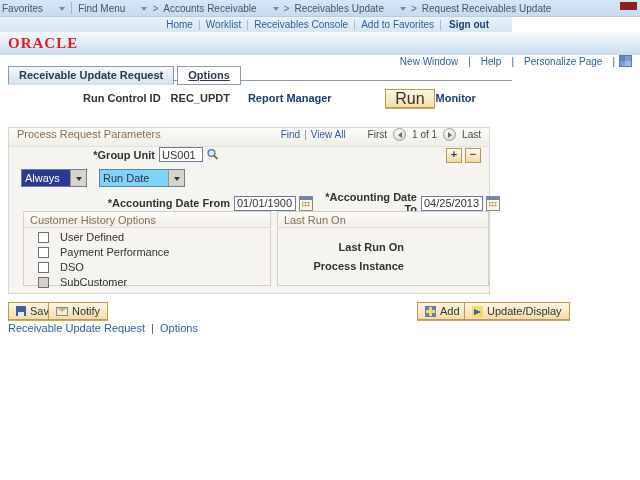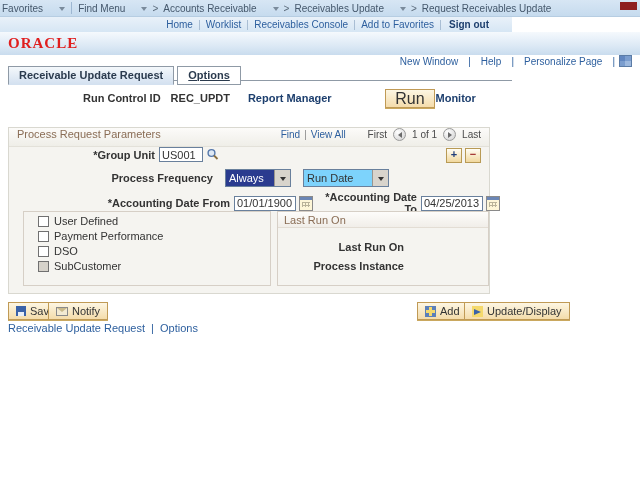--- a/index.html
+++ b/index.html
@@ -95,21 +95,21 @@
        margin-left:3px;cursor:pointer;}
   .cal::before{content:"";position:absolute;top:0;left:0;right:0;height:3px;background:#6b86b5;}
   .cal::after{content:"";position:absolute;top:5px;left:2px;right:2px;height:5px;
               background:linear-gradient(#b9b39a 1px,transparent 1px),linear-gradient(90deg,#b9b39a 1px,transparent 1px);
               background-size:3px 3px;}
 
   
   .subbox{position:absolute;background:#f5f4f0;border:1px solid #d6cfc6;box-sizing:border-box;}
   .sb-header{height:15px;display:flex;align-items:center;padding:0 6px;
              background:linear-gradient(#fdfcfa,#f1eee9);border-bottom:1px solid #e3ddd4;color:#8a6d55;}
-  .cbrow{display:flex;align-items:center;gap:5px;margin:3px 0 0 14px;height:12px;}
+  .cbrow{display:flex;align-items:center;gap:11px;margin:3px 0 0 14px;height:12px;}
   .cbox{width:11px;height:11px;border:1px solid #707070;background:#fff;box-sizing:border-box;cursor:pointer;}
   .cbox.disabled{background:#d6d2ca;cursor:default;}
   .lr-label{font-weight:bold;text-align:right;}
 
   
   .toolbar{position:absolute;top:302px;left:8px;width:624px;height:18px;}
   .psbtn{display:inline-flex;align-items:center;gap:4px;height:16px;padding:0 7px;
          background:linear-gradient(#fdf6e3,#f4dcab);border:1px solid #c09a55;
          box-shadow:0 1px 0 #caa85f;cursor:pointer;color:#333;position:absolute;top:0;}
   .btn-save{left:0;}
@@ -237,21 +237,20 @@
     <div class="frow" style="top:19px;left:0;">
       <span class="flabel" style="width:146px;">*Group Unit</span>
       <span class="tbox" style="width:38px;">US001</span>
       <svg class="mag" width="13" height="13" viewBox="0 0 13 13">
         <circle cx="5.5" cy="5" r="3.4" fill="#dfe9f4" stroke="#5577aa" stroke-width="1.4"></circle>
         <line x1="8" y1="7.5" x2="11.5" y2="11" stroke="#8a7040" stroke-width="1.8"></line>
       </svg>
     </div>
 
     <div class="frow" style="top:41px;left:0;">
-      <span class="flabel" style="width:204px;">Process Frequency</span>
       <span class="ddl sel">
         <span class="dtxt" style="min-width:42px;">Always</span>
         <span class="dbtn">
             <span class="caret-down"></span>
           </span>
       </span>
       <span class="ddl">
         <span class="dtxt" style="min-width:62px;">Run Date</span>
         <span class="dbtn">
             <span class="caret-down"></span>
@@ -262,20 +261,23 @@
     <div class="frow" style="top:63px;left:17px;">
       <span class="flabel" style="width:204px;">*Accounting Date From</span>
       <span class="tbox" style="width:56px;">01/01/1900</span>
       <span class="cal"></span>
       <span class="flabel" style="width:96px;margin-left:8px;">*Accounting Date To</span>
       <span class="tbox" style="width:56px;">04/25/2013</span>
       <span class="cal"></span>
     </div>
 
     <div class="subbox" style="top:83px;left:14px;width:248px;height:75px;">
+      <div class="sb-header">
+        <span>Customer History Options</span>
+      </div>
       <div class="cbrow">
         <span class="cbox"></span>
         <span>User Defined</span>
       </div>
       <div class="cbrow">
         <span class="cbox"></span>
         <span>Payment Performance</span>
       </div>
       <div class="cbrow">
         <span class="cbox"></span>

